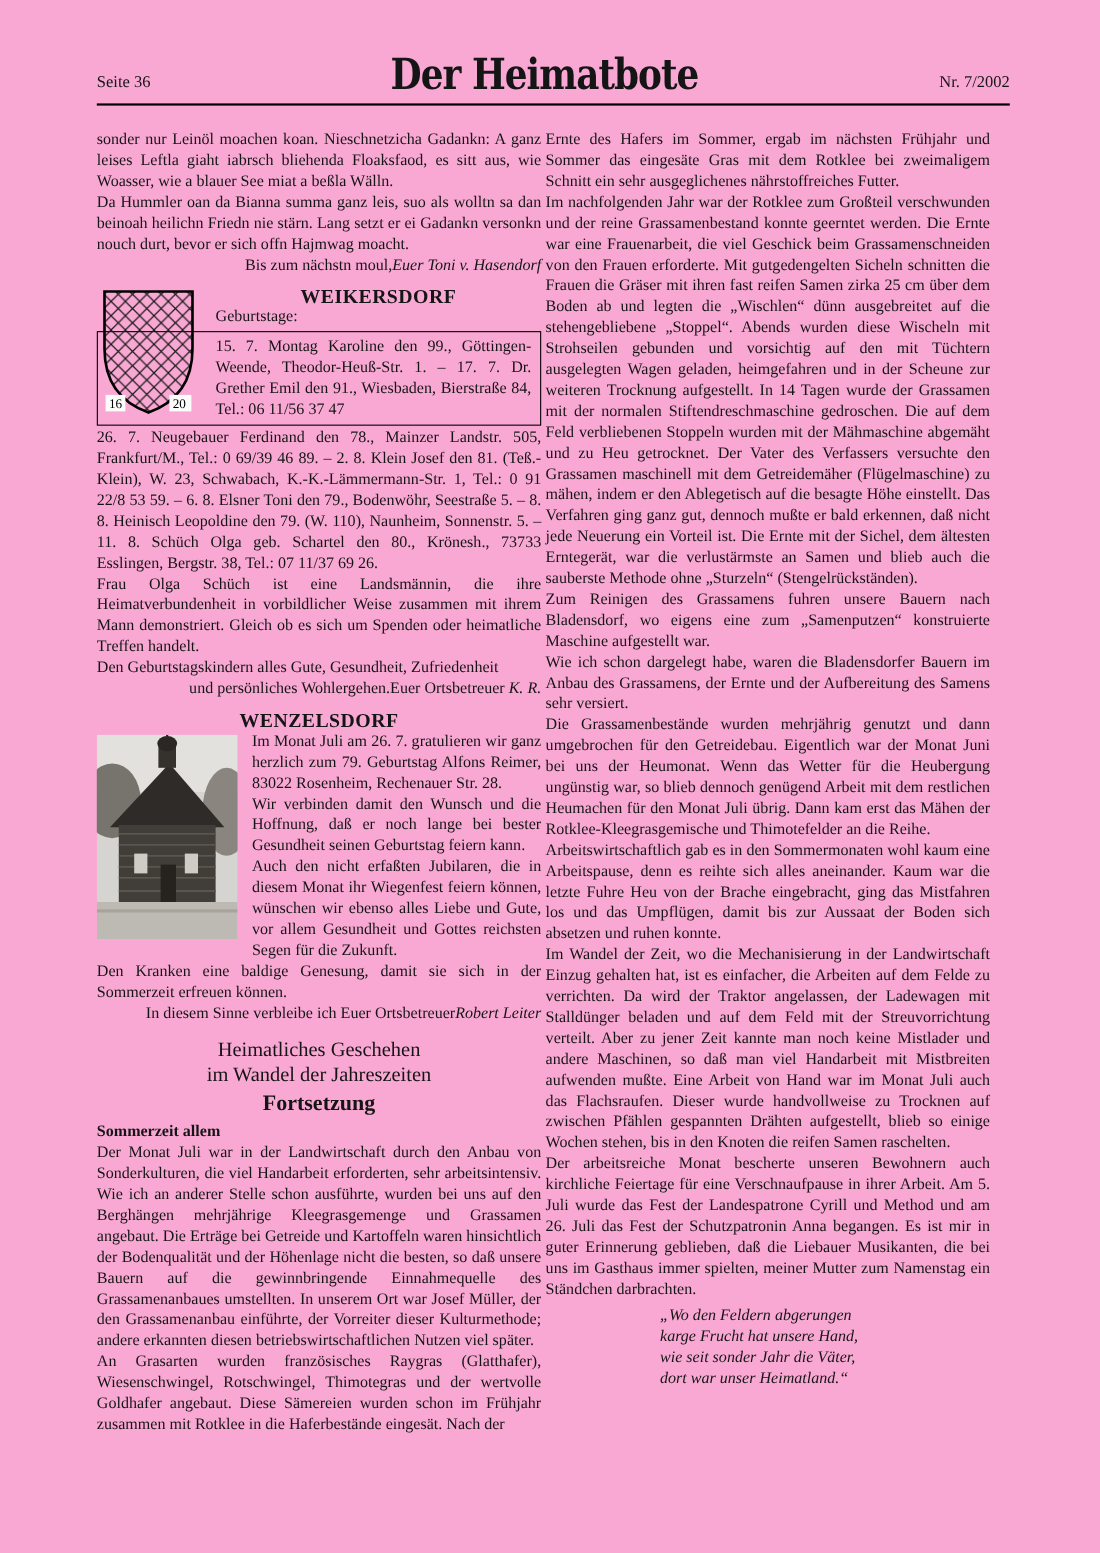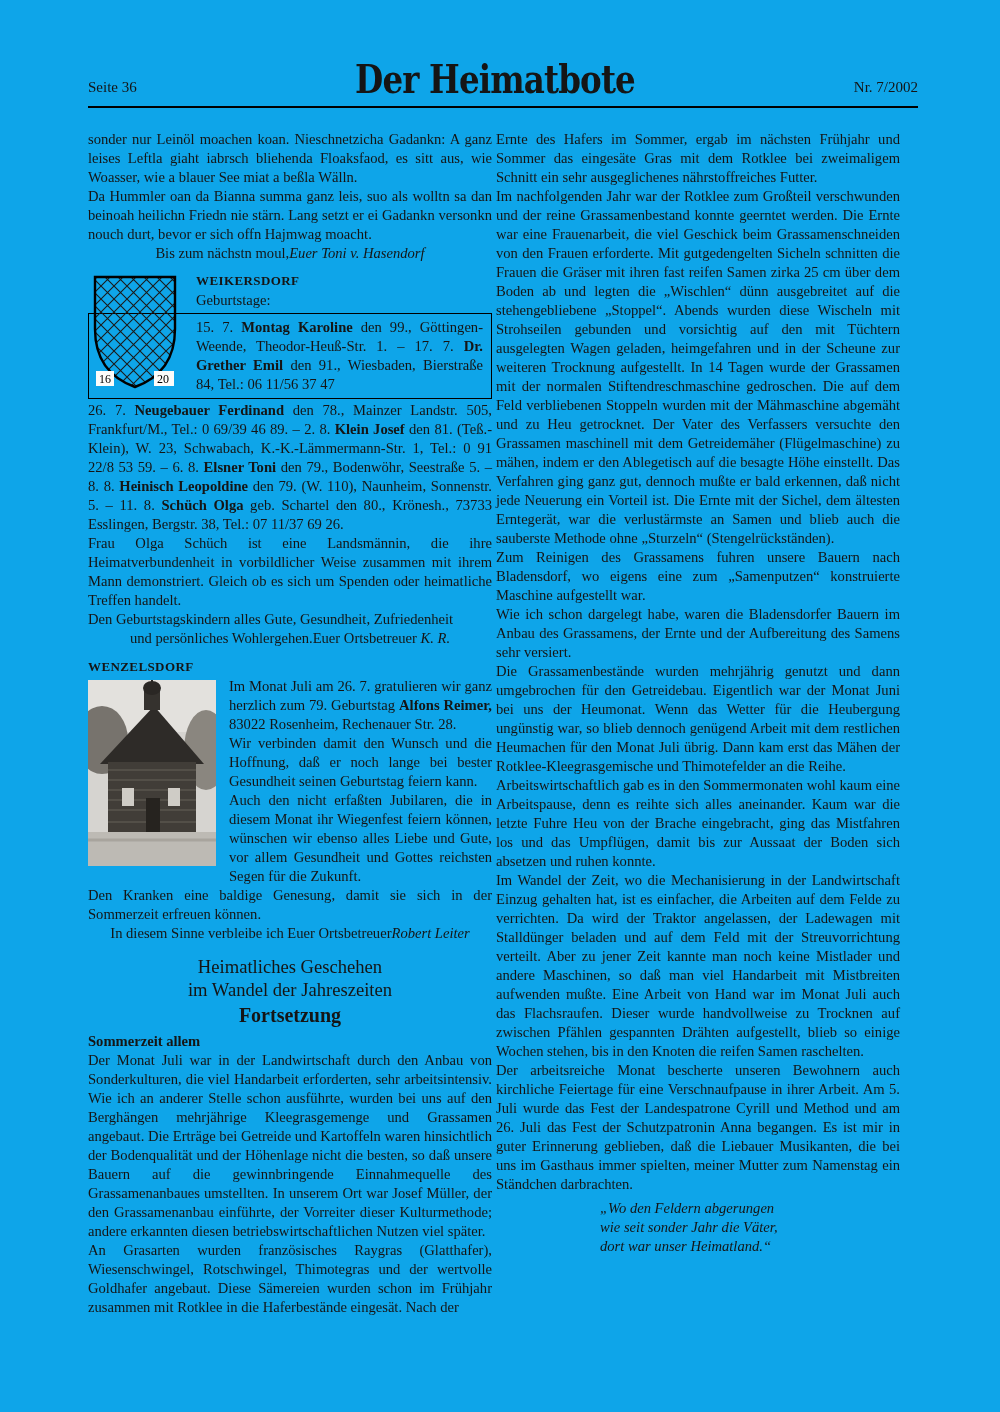--- a/index.html
+++ b/index.html
@@ -1,41 +1,41 @@
 <!DOCTYPE html>
 <html><head>
 <meta charset="utf-8">
 <style>
   * { margin:0; padding:0; box-sizing:border-box; }
   html,body { background:#e8e8e4; }
   body { width:1000px; height:1412px; margin:0 auto; overflow:hidden; }
   .sheet {
-    width:1000px; height:1412px; background:#0ea5e9; color:#151515;
+    width:1000px; height:1412px; background:#f9a8d4; color:#151515;
     font-family:"Liberation Serif", serif;
-    padding:58px 82px 0 88px;
+    padding:46px 82px 0 88px;
   }
   
   .header { display:flex; justify-content:space-between; align-items:flex-end; }
   .corner { font-size:15px; padding-bottom:6px; }
   .masthead {
     font-family:"DejaVu Serif", serif; font-weight:bold; font-size:37px;
     letter-spacing:-1px; transform:scaleX(.88) scaleY(1.05); transform-origin:center bottom;
     white-space:nowrap;
   }
   .rule { border-bottom:2.2px solid #000; margin-top:4px; }
   
   .cols { display:flex; gap:4px; margin-top:22px; }
   .col { width:404px; font-size:14.6px; line-height:19px; text-align:justify; }
   .col p { margin:0; }
-  .b { font-weight:bold; }
+  .b { font-weight:normal; }
   .i { font-style:italic; }
-  .sig { display:flex; justify-content:center; line-height:19px; }
+  .sig { display:flex; justify-content:flex-end; line-height:19px; }
   .sig .r { white-space:nowrap; }
   
-  h3.sec { font-size:13px; font-weight:bold; letter-spacing:.4px; line-height:20px; margin-top:6px; }
+  h3.sec { text-align:center; font-size:18px; font-weight:bold; letter-spacing:.4px; line-height:20px; margin-top:6px; }
   .wk-sub { line-height:19px; }
   .box { border:1.3px solid #000; padding:4px 8px; margin:3px 0 2px 0; }
   .shield { float:left; width:94px; height:120px; margin:2px 14px 4px 0; }
   .church { float:left; width:128px; height:186px; margin:3px 13px 3px 0; }
   .feature-title { text-align:center; font-weight:normal; font-size:18.6px; line-height:23px; margin-top:12px; }
   .feature-sub { text-align:center; font-weight:bold; font-size:20px; line-height:19px; margin:5px 0 7px 0; }
   .runhead { font-weight:bold; }
   .poem { font-style:italic; margin-left:104px; margin-top:5px; }
   .poem p { text-align:left; }
   .clear { clear:both; }
@@ -150,19 +150,20 @@
           <p>Im nachfolgenden Jahr war der Rotklee zum Großteil verschwunden und der reine Grassamenbestand konnte geerntet werden. Die Ernte war eine Frauenarbeit, die viel Geschick beim Grassamenschneiden von den Frauen erforderte. Mit gutgedengelten Sicheln schnitten die Frauen die Gräser mit ihren fast reifen Samen zirka 25 cm über dem Boden ab und legten die „Wischlen“ dünn ausgebreitet auf die stehengebliebene „Stoppel“. Abends wurden diese Wischeln mit Strohseilen gebunden und vorsichtig auf den mit Tüchtern ausgelegten Wagen geladen, heimgefahren und in der Scheune zur weiteren Trocknung aufgestellt. In 14 Tagen wurde der Grassamen mit der normalen Stiftendreschmaschine gedroschen. Die auf dem Feld verbliebenen Stoppeln wurden mit der Mähmaschine abgemäht und zu Heu getrocknet. Der Vater des Verfassers versuchte den Grassamen maschinell mit dem Getreidemäher (Flügelmaschine) zu mähen, indem er den Ablegetisch auf die besagte Höhe einstellt. Das Verfahren ging ganz gut, dennoch mußte er bald erkennen, daß nicht jede Neuerung ein Vorteil ist. Die Ernte mit der Sichel, dem ältesten Erntegerät, war die verlustärmste an Samen und blieb auch die sauberste Methode ohne „Sturzeln“ (Stengelrückständen).</p>
           <p>Zum Reinigen des Grassamens fuhren unsere Bauern nach Bladensdorf, wo eigens eine zum „Samenputzen“ konstruierte Maschine aufgestellt war.</p>
           <p>Wie ich schon dargelegt habe, waren die Bladensdorfer Bauern im Anbau des Grassamens, der Ernte und der Aufbereitung des Samens sehr versiert.</p>
           <p>Die Grassamenbestände wurden mehrjährig genutzt und dann umgebrochen für den Getreidebau. Eigentlich war der Monat Juni bei uns der Heumonat. Wenn das Wetter für die Heubergung ungünstig war, so blieb dennoch genügend Arbeit mit dem restlichen Heumachen für den Monat Juli übrig. Dann kam erst das Mähen der Rotklee-Kleegrasgemische und Thimotefelder an die Reihe.</p>
           <p>Arbeitswirtschaftlich gab es in den Sommermonaten wohl kaum eine Arbeitspause, denn es reihte sich alles aneinander. Kaum war die letzte Fuhre Heu von der Brache eingebracht, ging das Mistfahren los und das Umpflügen, damit bis zur Aussaat der Boden sich absetzen und ruhen konnte.</p>
           <p>Im Wandel der Zeit, wo die Mechanisierung in der Landwirtschaft Einzug gehalten hat, ist es einfacher, die Arbeiten auf dem Felde zu verrichten. Da wird der Traktor angelassen, der Ladewagen mit Stalldünger beladen und auf dem Feld mit der Streuvorrichtung verteilt. Aber zu jener Zeit kannte man noch keine Mistlader und andere Maschinen, so daß man viel Handarbeit mit Mistbreiten aufwenden mußte. Eine Arbeit von Hand war im Monat Juli auch das Flachsraufen. Dieser wurde handvollweise zu Trocknen auf zwischen Pfählen gespannten Drähten aufgestellt, blieb so einige Wochen stehen, bis in den Knoten die reifen Samen raschelten.</p>
           <p>Der arbeitsreiche Monat bescherte unseren Bewohnern auch kirchliche Feiertage für eine Verschnaufpause in ihrer Arbeit. Am 5. Juli wurde das Fest der Landespatrone Cyrill und Method und am 26. Juli das Fest der Schutzpatronin Anna begangen. Es ist mir in guter Erinnerung geblieben, daß die Liebauer Musikanten, die bei uns im Gasthaus immer spielten, meiner Mutter zum Namenstag ein Ständchen darbrachten.</p>
         </div>
       <div class="poem">
           <p>„Wo den Feldern abgerungen</p>
+          <p>karge Frucht hat unsere Hand,</p>
           <p>wie seit sonder Jahr die Väter,</p>
           <p>dort war unser Heimatland.“</p>
         </div>
     </div>
 
   </div>
 </div>
 
 </body></html>

